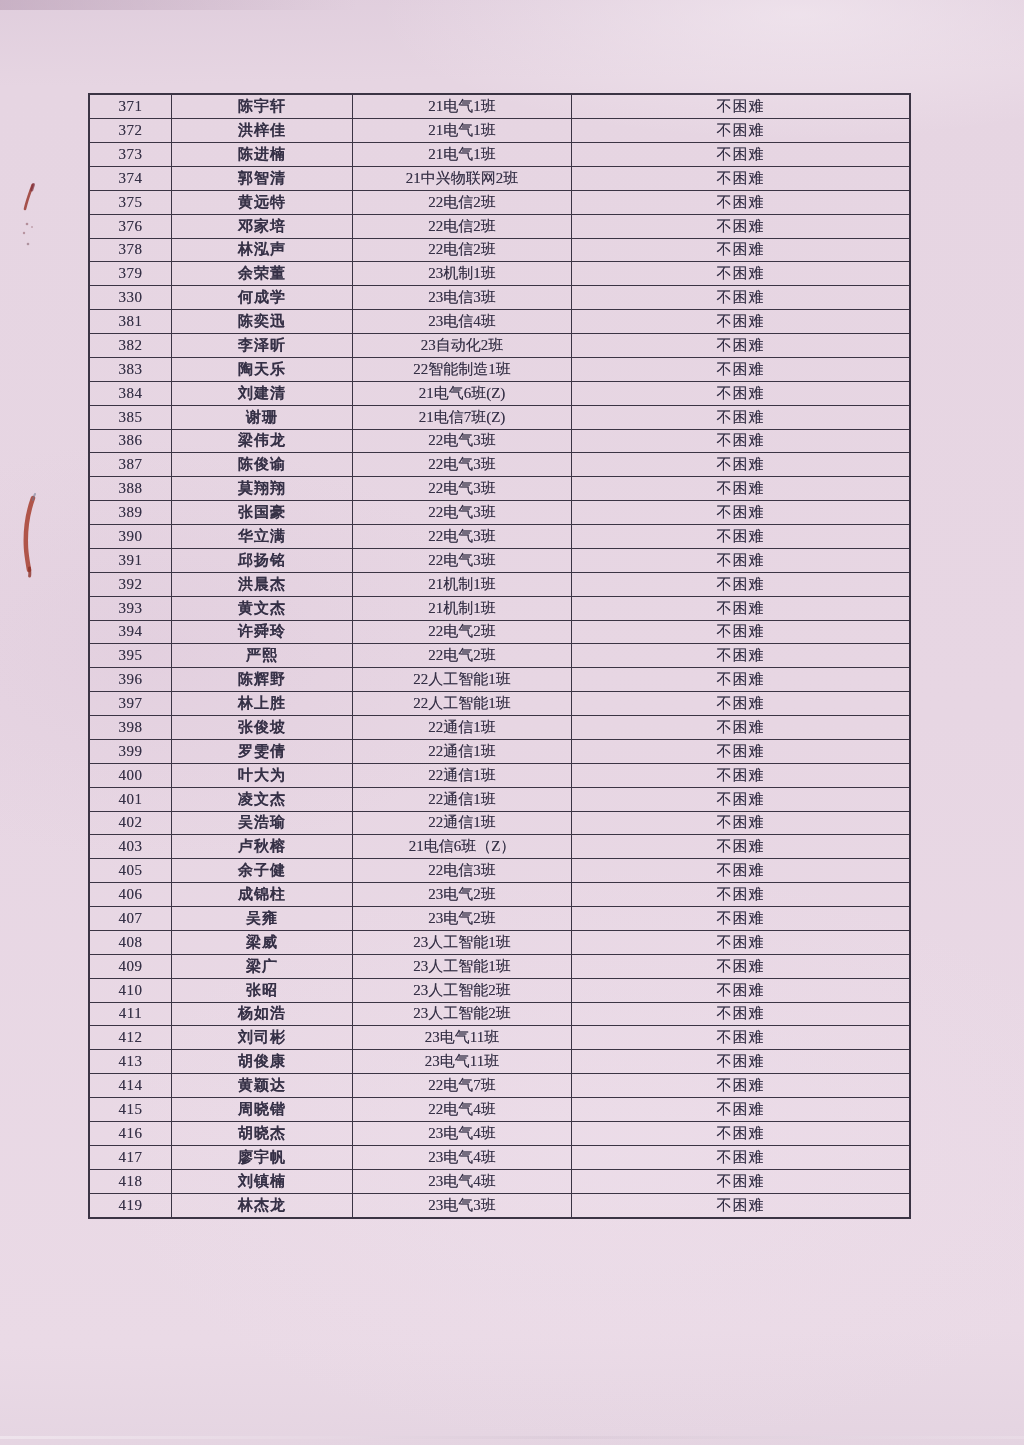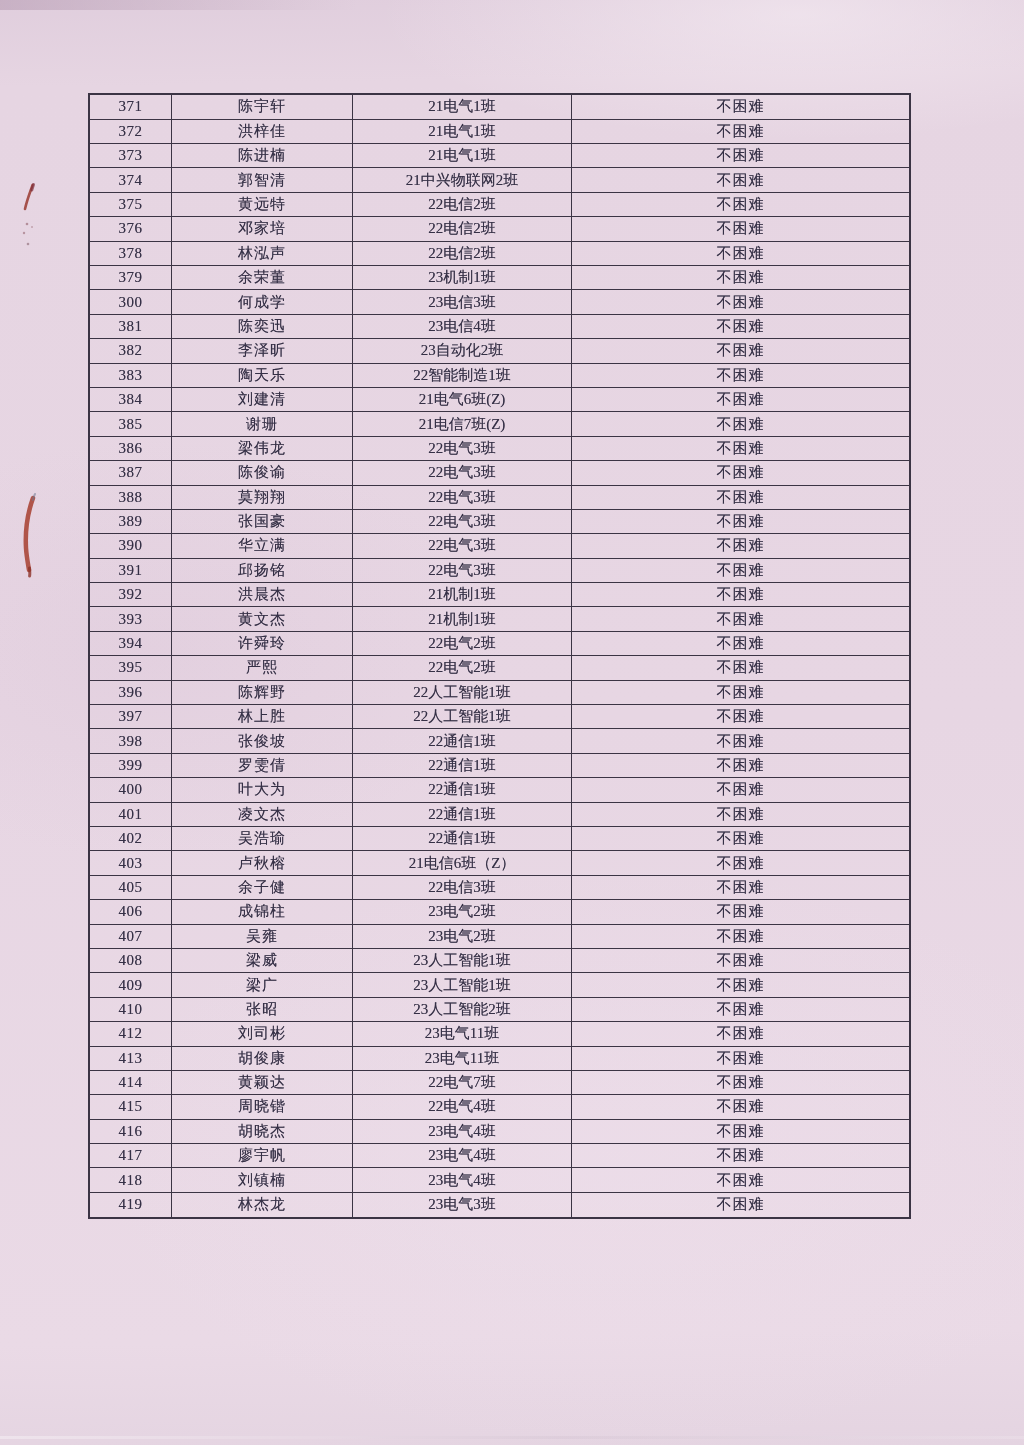--- a/index.html
+++ b/index.html
@@ -56,21 +56,21 @@
     text-align: center;
     vertical-align: middle;
     font-size: 15px;
     line-height: 1;
     color: #353046;
     text-shadow: 0 0 0.5px rgba(53,48,70,0.55);
     white-space: nowrap;
     overflow: hidden;
   }
   .col-no    { width: 81px;  letter-spacing: 0.5px; margin-top: 44px; }
-  .col-name  { width: 180px; letter-spacing: 1px; }
+  .col-name  { width: 180px; letter-spacing: 1px; font-weight: bold; }
   .col-class { width: 218px; margin-top: 36px; }
   .col-status{ width: 337px; letter-spacing: 1px; }
 
   .red-mark {
     position: absolute;
     pointer-events: none;
   }
 </style>
 </head>
 <body>
@@ -139,21 +139,21 @@
       <td class="col-class">22电信2班</td>
       <td class="col-status">不困难</td>
     </tr>
         <tr>
       <td class="col-no">379</td>
       <td class="col-name">余荣董</td>
       <td class="col-class">23机制1班</td>
       <td class="col-status">不困难</td>
     </tr>
         <tr>
-      <td class="col-no">300</td>
+      <td class="col-no">330</td>
       <td class="col-name">何成学</td>
       <td class="col-class">23电信3班</td>
       <td class="col-status">不困难</td>
     </tr>
         <tr>
       <td class="col-no">381</td>
       <td class="col-name">陈奕迅</td>
       <td class="col-class">23电信4班</td>
       <td class="col-status">不困难</td>
     </tr>
@@ -319,20 +319,26 @@
       <td class="col-class">23人工智能1班</td>
       <td class="col-status">不困难</td>
     </tr>
         <tr>
       <td class="col-no">410</td>
       <td class="col-name">张昭</td>
       <td class="col-class">23人工智能2班</td>
       <td class="col-status">不困难</td>
     </tr>
         <tr>
+      <td class="col-no">411</td>
+      <td class="col-name">杨如浩</td>
+      <td class="col-class">23人工智能2班</td>
+      <td class="col-status">不困难</td>
+    </tr>
+        <tr>
       <td class="col-no">412</td>
       <td class="col-name">刘司彬</td>
       <td class="col-class">23电气11班</td>
       <td class="col-status">不困难</td>
     </tr>
         <tr>
       <td class="col-no">413</td>
       <td class="col-name">胡俊康</td>
       <td class="col-class">23电气11班</td>
       <td class="col-status">不困难</td>

